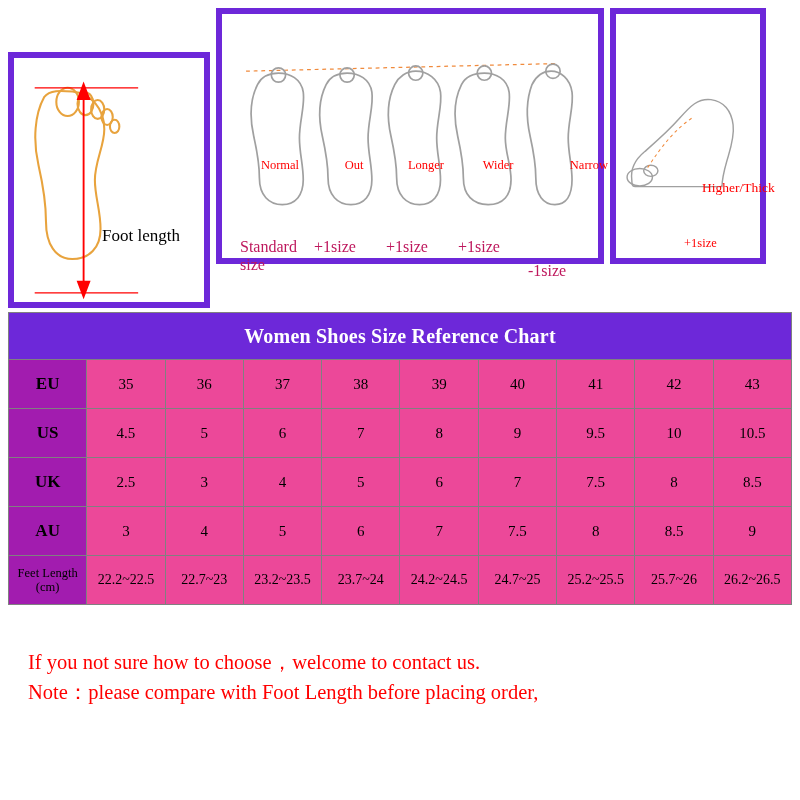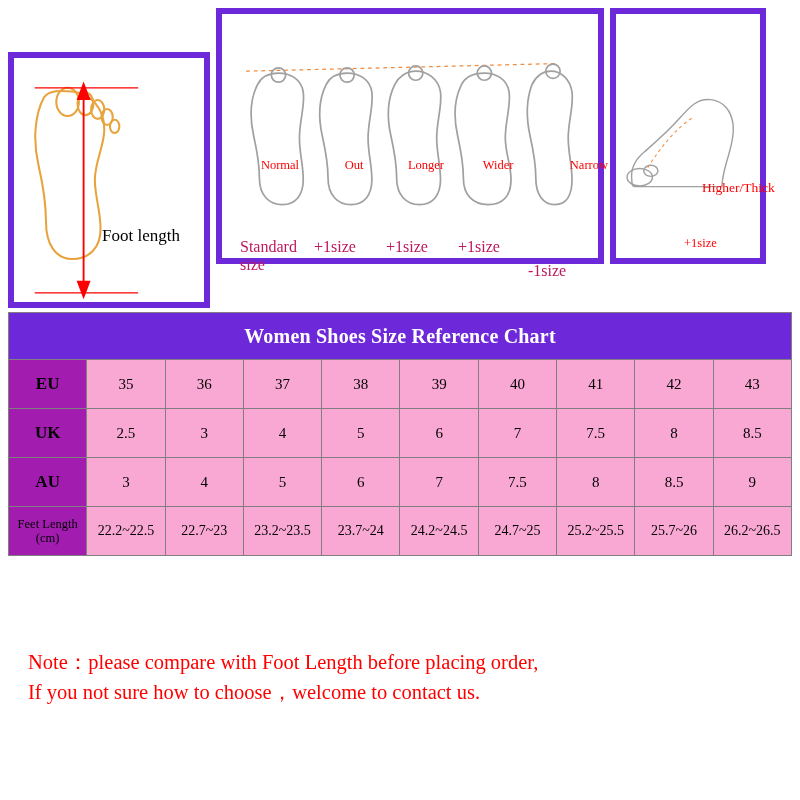--- a/index.html
+++ b/index.html
@@ -106,21 +106,21 @@
     height: 46px;
   }
   .row-head.small {
     font-size: 12.5px;
     font-weight: normal;
     line-height: 1.15;
   }
   .cell {
     font-size: 15px;
     height: 46px;
-    background: #f9a8d4;
+    background: #ec4899;
   }
   .cell.len {
     font-size: 14px;
   }
 
   
   .note {
     position: absolute;
     left: 28px;
     top: 648px;
@@ -230,20 +230,32 @@
         <td class="cell">36</td>
         <td class="cell">37</td>
         <td class="cell">38</td>
         <td class="cell">39</td>
         <td class="cell">40</td>
         <td class="cell">41</td>
         <td class="cell">42</td>
         <td class="cell">43</td>
       </tr>
 
+      <tr>
+        <td class="row-head">US</td>
+        <td class="cell">4.5</td>
+        <td class="cell">5</td>
+        <td class="cell">6</td>
+        <td class="cell">7</td>
+        <td class="cell">8</td>
+        <td class="cell">9</td>
+        <td class="cell">9.5</td>
+        <td class="cell">10</td>
+        <td class="cell">10.5</td>
+      </tr>
 
       <tr>
         <td class="row-head">UK</td>
         <td class="cell">2.5</td>
         <td class="cell">3</td>
         <td class="cell">4</td>
         <td class="cell">5</td>
         <td class="cell">6</td>
         <td class="cell">7</td>
         <td class="cell">7.5</td>
@@ -274,17 +286,17 @@
         <td class="cell len">24.7~25</td>
         <td class="cell len">25.2~25.5</td>
         <td class="cell len">25.7~26</td>
         <td class="cell len">26.2~26.5</td>
       </tr>
     </tbody>
       </table>
   </div>
 
   <div class="note">
+    <div>If you not sure how to choose，welcome to contact us.</div>
     <div>Note：please compare with Foot Length before placing order,</div>
-    <div>If you not sure how to choose，welcome to contact us.</div>
   </div>
 
 </div>
 
 </body></html>

